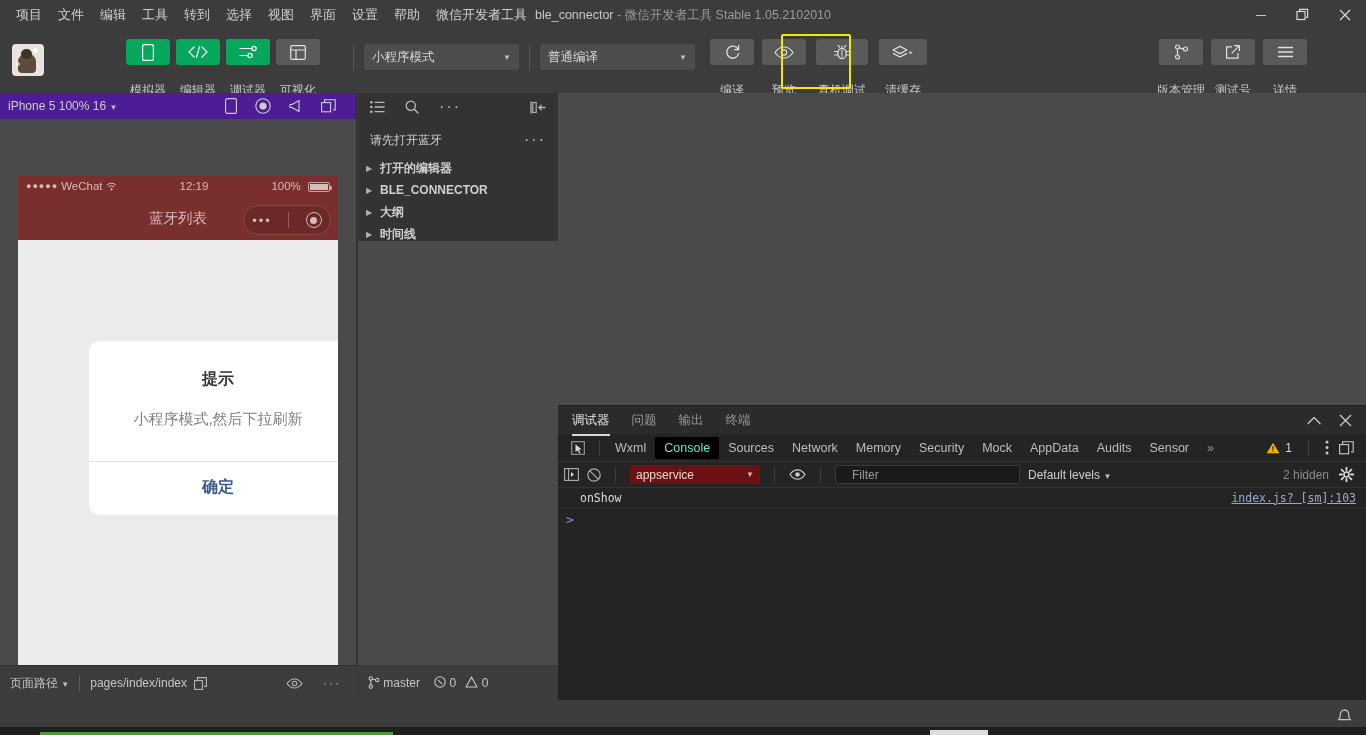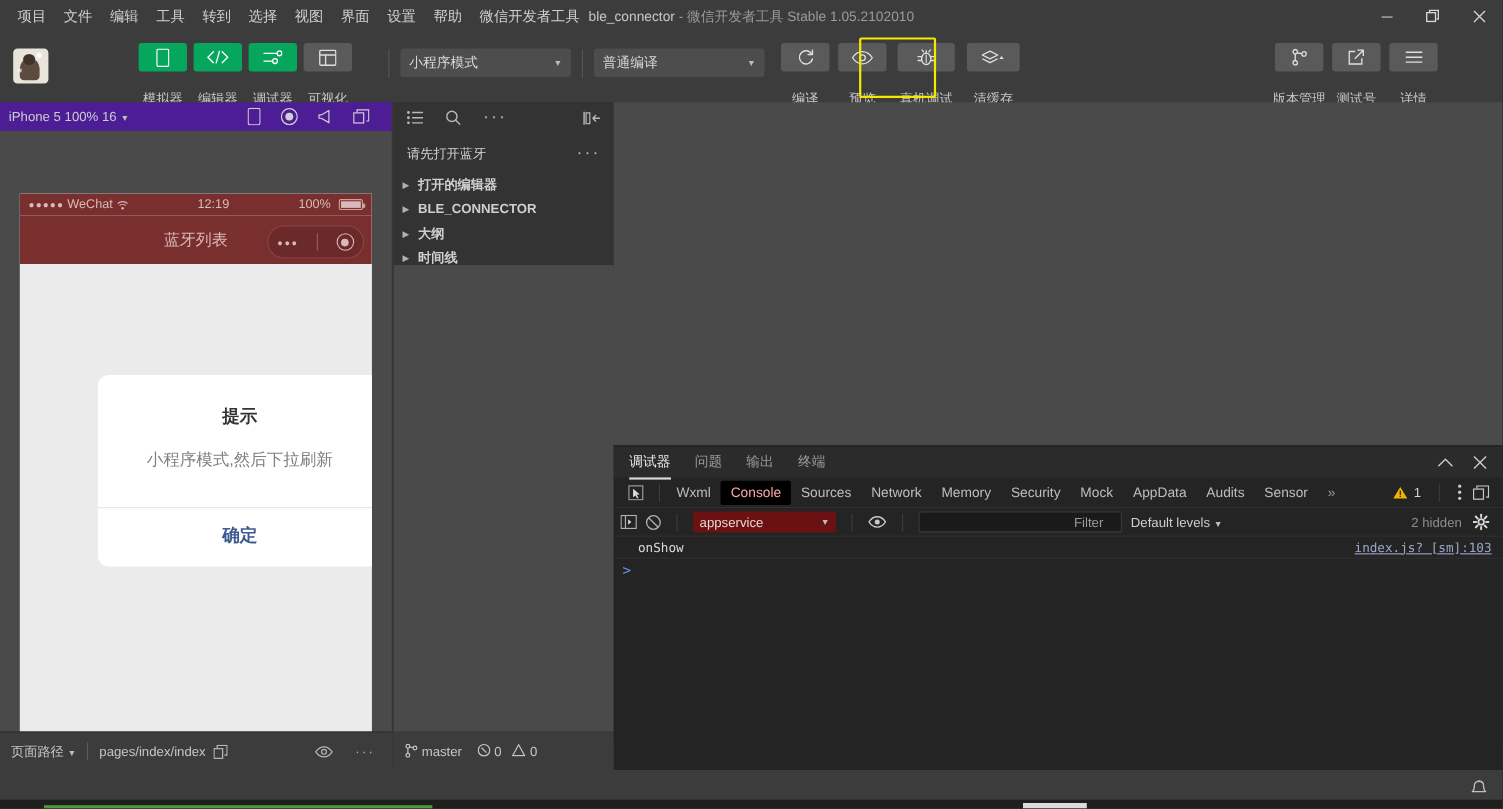--- a/index.html
+++ b/index.html
@@ -199,36 +199,36 @@
   .dt-tabs-actions { margin-left: auto; display: flex; gap: 18px; align-items: center; color: #c9c9c9; }
 
   .dt-subtabs {
     height: 28px; background: #242424; display: flex; align-items: center;
     padding: 0 6px; border-bottom: 1px solid #323232;
   }
   .dt-stab {
     font-size: 12.5px; color: #bdbdbd; padding: 4px 9px; border-radius: 2px; cursor: default;
     white-space: nowrap;
   }
-  .dt-stab.active { background: #000; color: #fca5a5; }
+  .dt-stab.active { background: #000; color: #5eead4; }
   .dt-sep-v { width: 1px; height: 16px; background: #3d3d3d; margin: 0 6px; }
   .dt-right { margin-left: auto; display: flex; align-items: center; gap: 10px; padding-right: 6px; }
   .warn-count { display: flex; align-items: center; gap: 5px; font-size: 12px; color: #d4d4d4; }
 
   .dt-console-bar {
     height: 26px; background: #242424; display: flex; align-items: center;
     padding: 0 6px; gap: 8px; border-bottom: 1px solid #323232;
   }
   .ctx-select {
     background: #6b1111; color: #e8d6d6; height: 19px; display: flex; align-items: center;
     padding: 0 6px; font-size: 12px; min-width: 130px; justify-content: space-between; border-radius: 2px;
   }
   .filter-input {
     background: #1a1a1a; border: 1px solid #3a3a3a; height: 19px; width: 185px;
-    color: #9a9a9a; font-size: 12px; padding: 0 16px; display: flex; align-items: center; border-radius: 2px; justify-content: flex-end;
+    color: #9a9a9a; font-size: 12px; padding: 0 16px; display: flex; align-items: center; border-radius: 2px;
   }
   .levels { font-size: 12px; color: #cfcfcf; }
   .hidden-count { font-size: 12px; color: #8c8c8c; }
 
   .console-body { position: relative; height: 186px; background: #242424; overflow: hidden; }
   .log-row {
     display: flex; align-items: center; min-height: 20px; font-size: 11.5px;
     font-family: "DejaVu Sans Mono", "Liberation Mono", monospace;
     padding: 2px 8px; border-bottom: 1px solid #2f2f2f; position: relative;
   }

